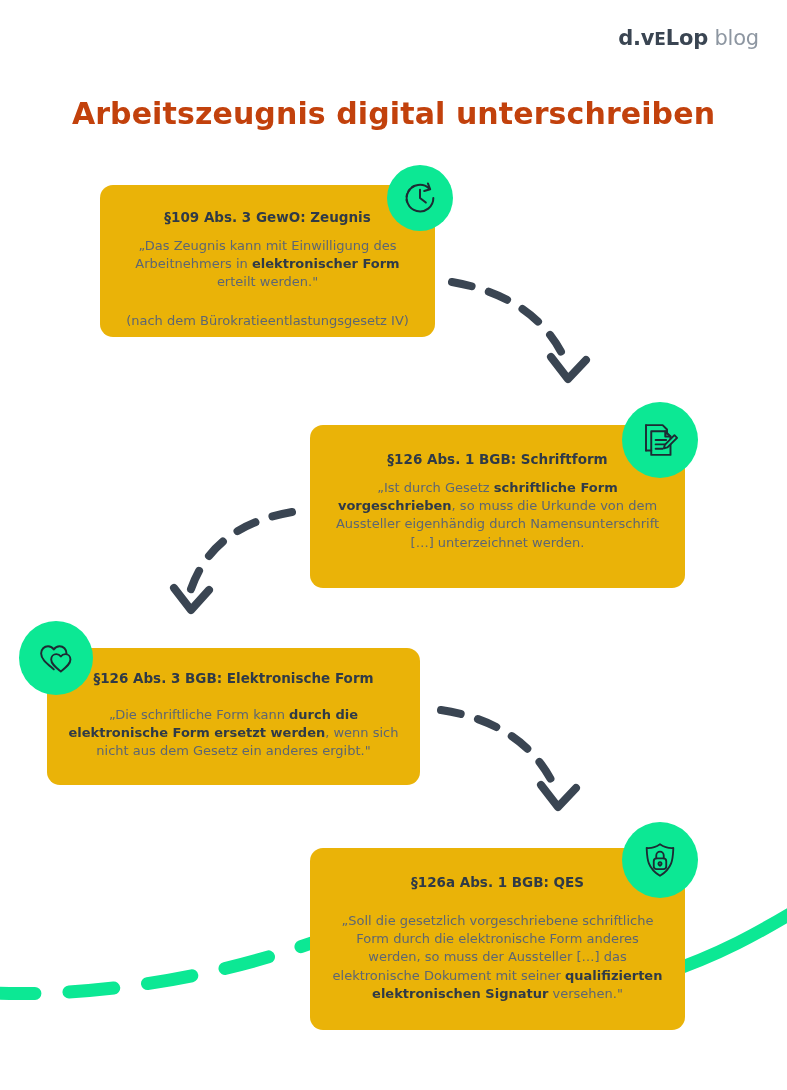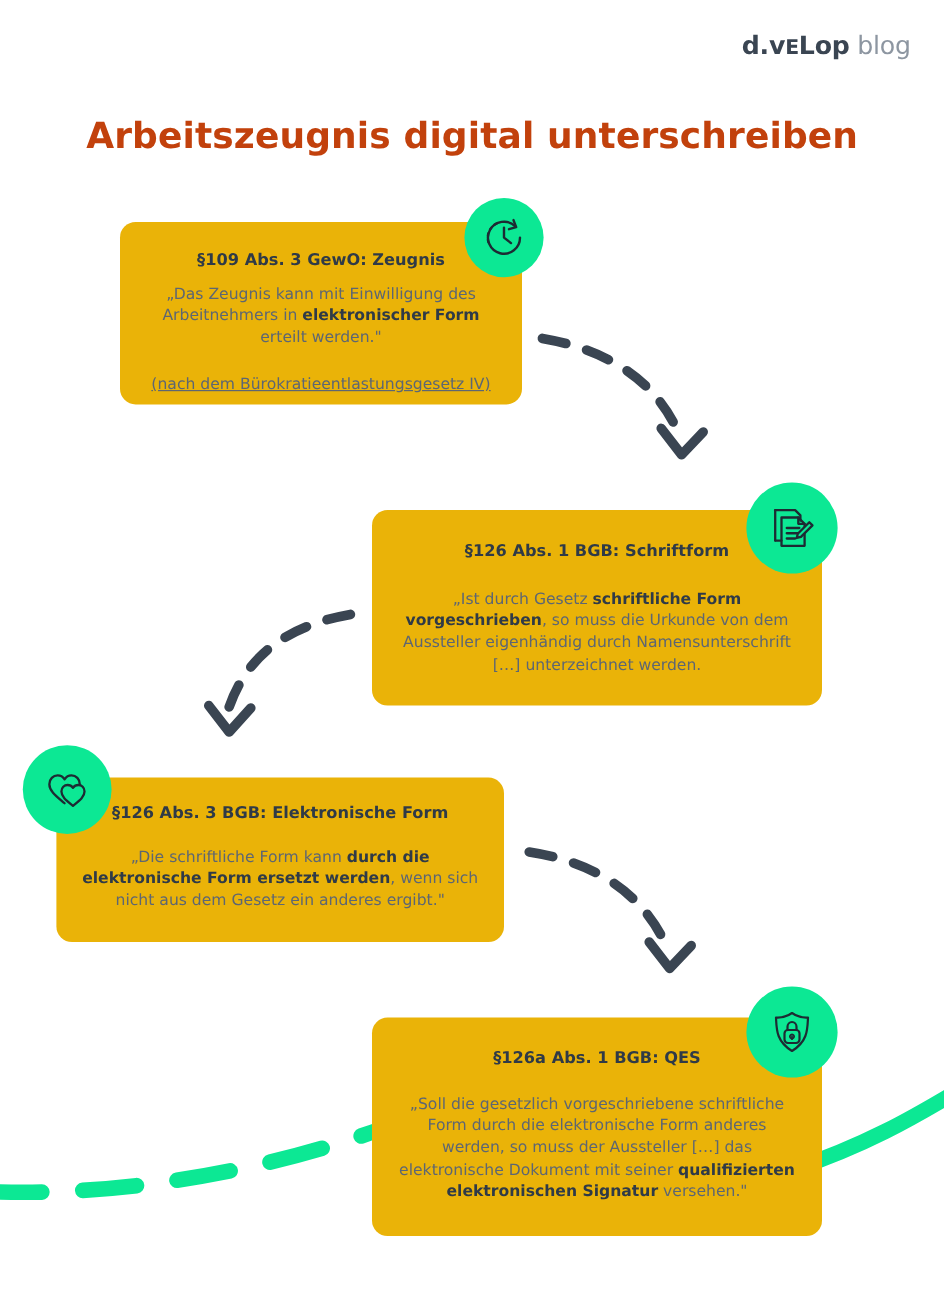--- a/index.html
+++ b/index.html
@@ -65,24 +65,24 @@
   .card-note{
     font-size:13px;
     line-height:1.42;
     color:#5d6673;
     margin:0;
   }
 
   
   #card-1{left:100px;top:185px;width:335px;height:152px;padding:24px 18px 0;}
   #card-1 .card-body{margin-top:10px;}
-  #card-1 .card-note{margin-top:20px;text-decoration:underline;}
+  #card-1 .card-note{margin-top:20px;}
 
   #card-2{left:310px;top:425px;width:375px;height:163px;padding:26px 20px 0;}
-  #card-2 .card-body{margin-top:22px;}
+  #card-2 .card-body{margin-top:10px;}
 
   #card-3{left:47px;top:648px;width:373px;height:137px;padding:22px 20px 0;}
   #card-3 .card-body{margin-top:18px;}
 
   #card-4{left:310px;top:848px;width:375px;height:182px;padding:26px 22px 0;}
   #card-4 .card-body{margin-top:20px;}
 
   
   .icon-bubble{
     position:absolute;

